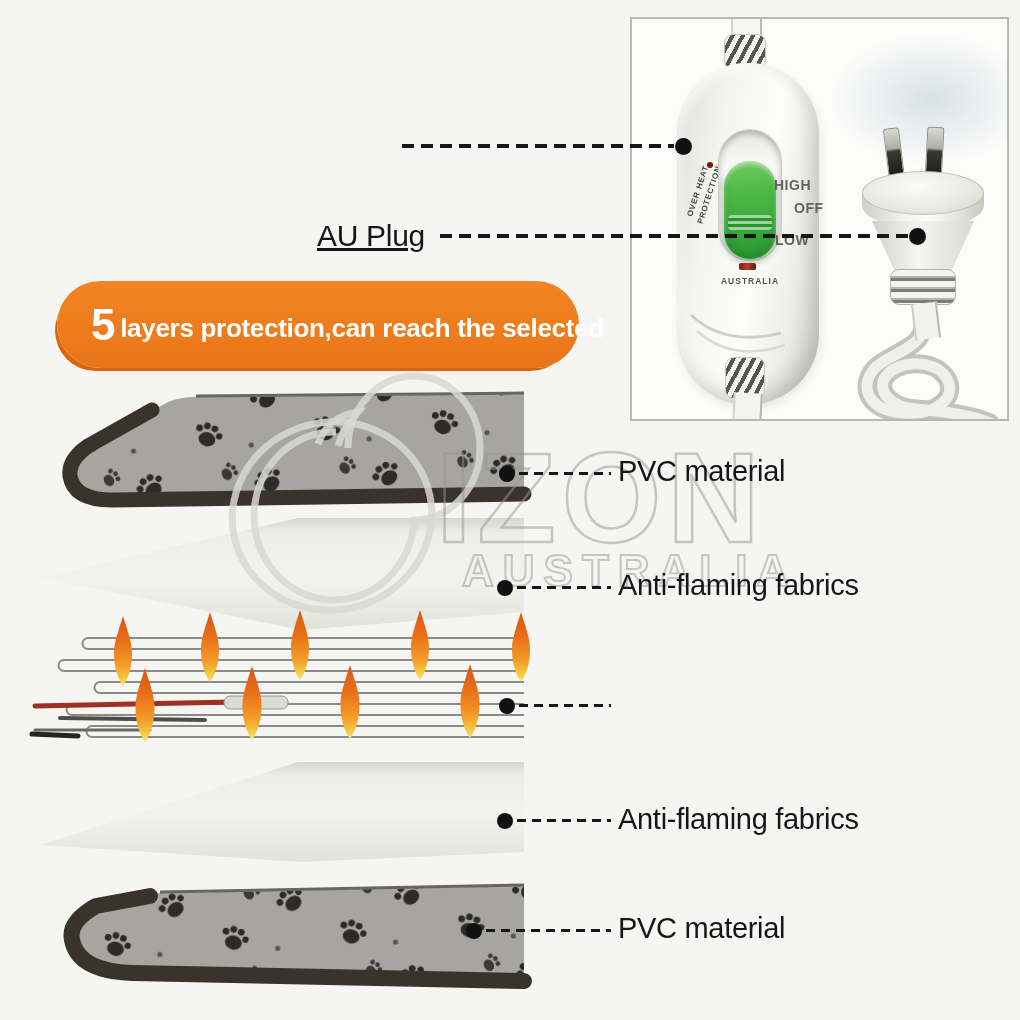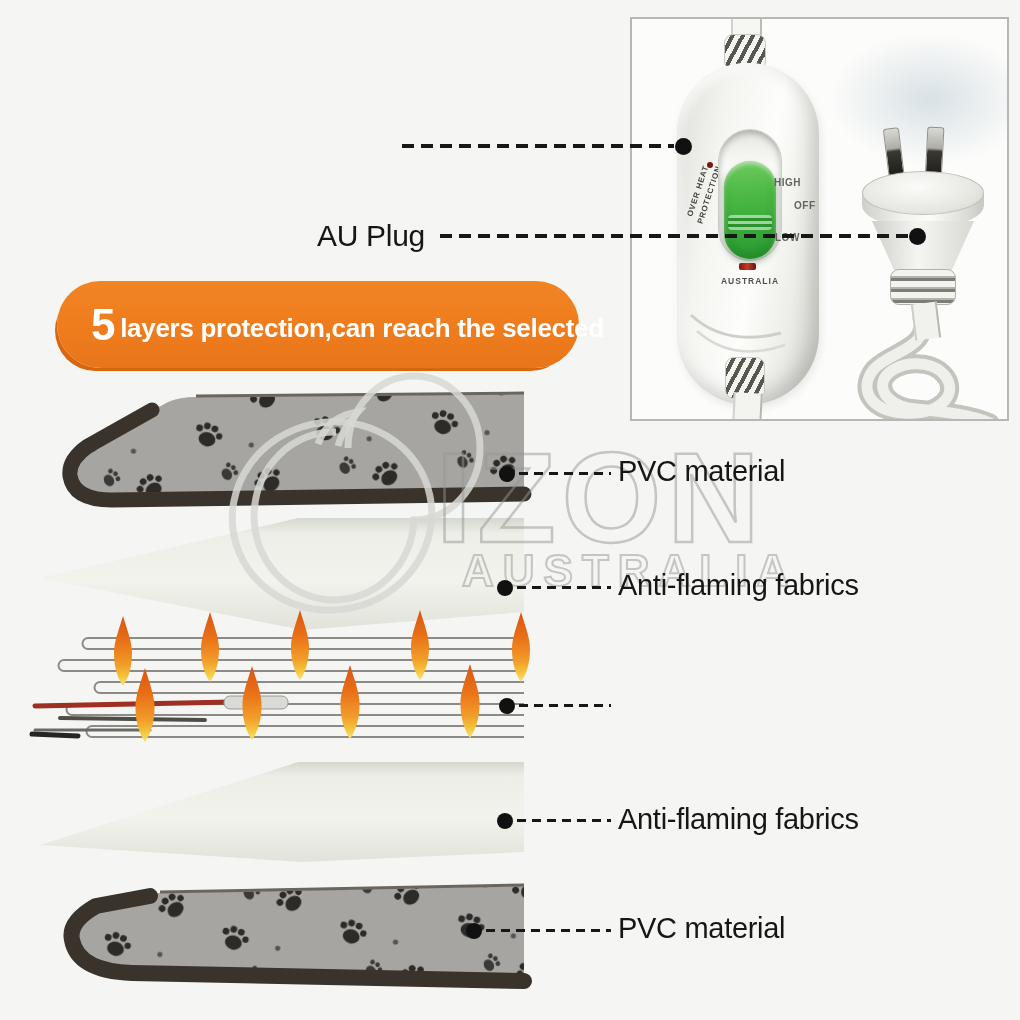--- a/index.html
+++ b/index.html
@@ -39,21 +39,21 @@
       background:linear-gradient(100deg,#dcdcd7 0%,#f4f4f1 28%,#fdfdfb 55%,#ecece8 78%,#d0d0ca 100%);
       box-shadow:inset -7px -9px 18px rgba(115,115,110,.32),inset 4px 6px 10px rgba(255,255,255,.8),2px 4px 9px rgba(0,0,0,.08);}
   .switch-recess{left:86px;top:110px;width:64px;height:132px;border-radius:32px;
       background:linear-gradient(180deg,#e6e6e2,#fbfbf9 30%,#f2f2ee);
       border:1px solid #cfcfc9;box-shadow:inset 0 3px 7px rgba(0,0,0,.28);box-sizing:border-box;}
   .switch-thumb{left:92px;top:142px;width:52px;height:98px;border-radius:26px;
       background:linear-gradient(175deg,#6ecb60 0%,#4cb944 35%,#3aab3a 62%,#2e9b35 100%);
       box-shadow:0 4px 6px rgba(20,80,20,.35),inset 0 -7px 10px rgba(0,90,0,.25),inset 0 3px 4px rgba(255,255,255,.5);}
   .switch-thumb::after{content:"";position:absolute;left:4px;right:4px;top:55%;height:15px;border-radius:4px;
       background:repeating-linear-gradient(180deg,rgba(255,255,255,.5) 0 3px,rgba(35,125,35,.55) 3px 6px);}
-  .switch-pos{font-size:10px;font-weight:bold;color:#63635d;letter-spacing:.5px;}
+  .switch-pos{font-size:14px;font-weight:bold;color:#63635d;letter-spacing:.5px;}
   .overheat{left:18px;top:162px;width:108px;text-align:center;transform:rotate(-72deg);
             font-size:8px;font-weight:bold;color:#43433d;letter-spacing:.8px;line-height:1.5;}
   .overheat span{position:static;display:block;}
   .oh-dot{left:75px;top:143px;width:6px;height:6px;border-radius:50%;background:#7e150d;}
   .indicator-lamp{left:107px;top:244px;width:17px;height:7px;border-radius:2px;
       background:linear-gradient(90deg,#82160f,#c23a28 50%,#6f110b);}
   .indicator-text{left:86px;top:257px;width:64px;text-align:center;font-size:8.5px;font-weight:bold;
       color:#52524c;letter-spacing:1px;}
   
   .pin{border-radius:3px 3px 2px 2px;
@@ -216,21 +216,21 @@
     <div class="switch-pos" style="left:143px;top:181px;margin-left:19px;">OFF</div>
     <div class="indicator-lamp"></div>
     <div class="indicator-text">AUSTRALIA</div>
     <div class="strain bottom"></div>
     <div class="cord-bottom"></div>
   </div>
 
   <div class="dash" style="left:402px;top:144px;width:272px;"></div>
   <div class="dot" style="left:675px;top:138px;"></div>
 
-  <div class="callout-label" style="left:317px;top:219px;">AU Plug</div>
+  <div class="callout-label" style="left:317px;top:219px;text-decoration:underline;">AU Plug</div>
   <div class="dash" style="left:440px;top:234px;width:468px;z-index:45;"></div>
   <div class="dot" style="left:909px;top:228px;z-index:46;"></div>
 
   <div class="banner">
     <div class="banner-line"><span class="banner-num">5</span><span>layers protection,can reach the selected</span></div>
   </div>
 
   <div class="dot small" style="left:499px;top:466px;"></div>
   <div class="dash thin" style="left:519px;top:472px;width:92px;"></div>
   <div class="layer-label" style="top:455px;">PVC material</div>

